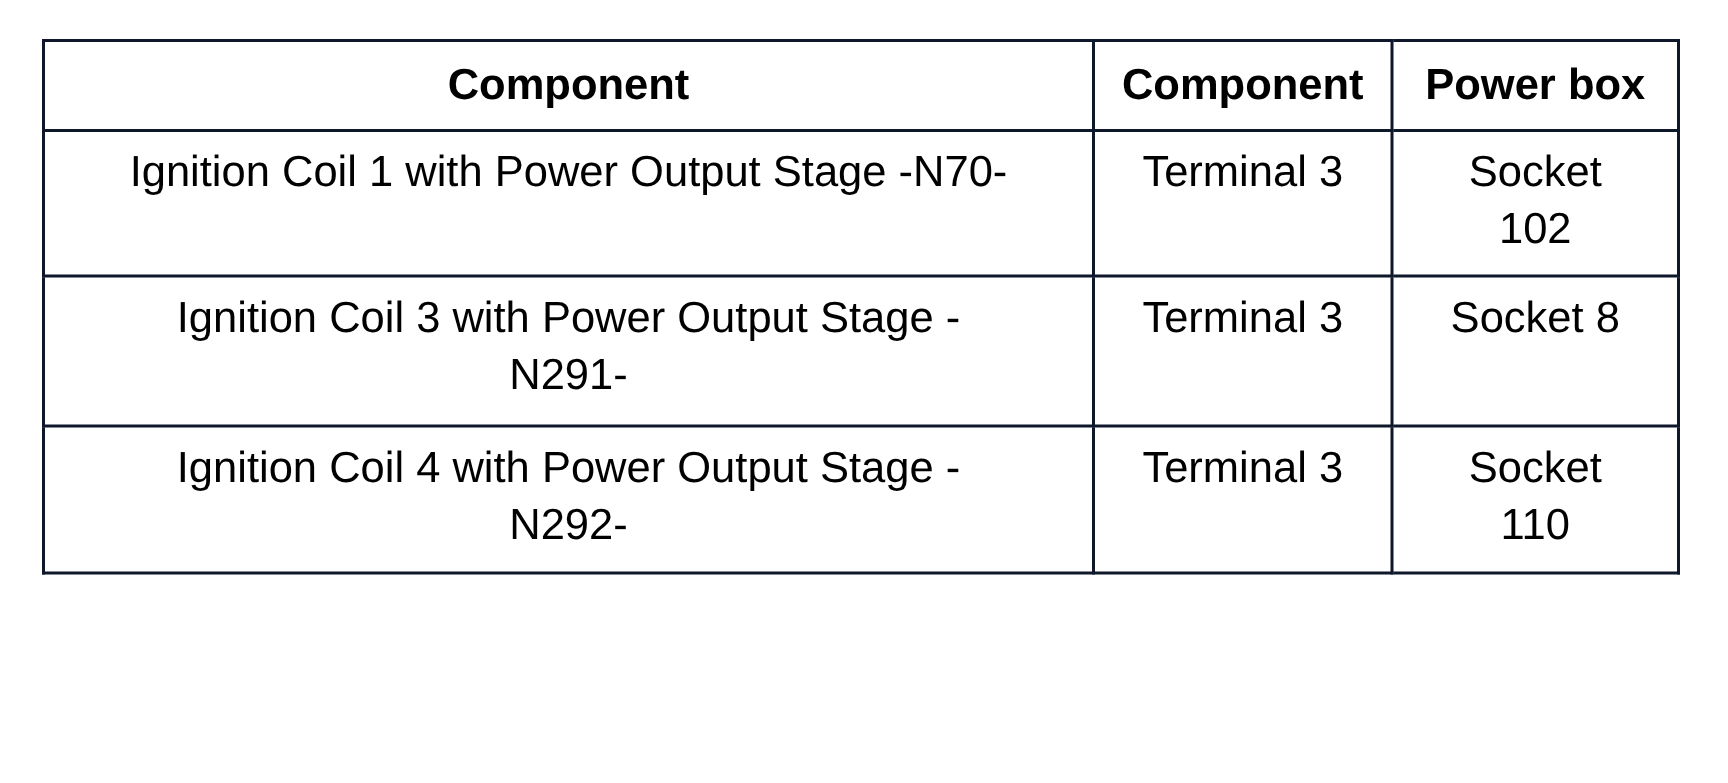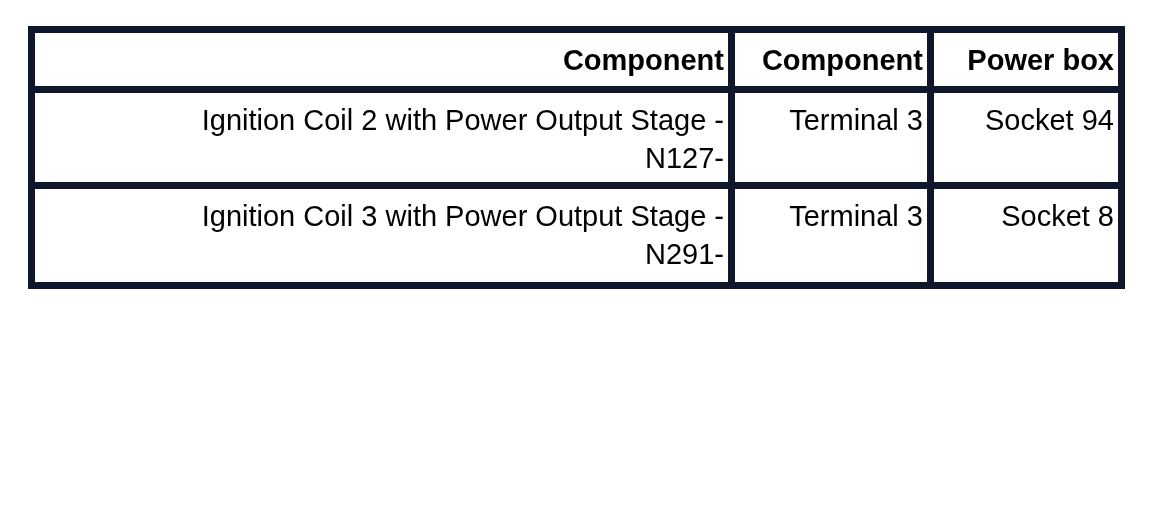--- a/index.html
+++ b/index.html
@@ -25,22 +25,22 @@
     border-collapse: collapse;
     table-layout: fixed;
   }
 
   table.wiring-table col.col-component { width: 700px; }
   table.wiring-table col.col-connector { width: 199px; }
   table.wiring-table col.col-testbox   { width: 191px; }
 
   table.wiring-table th,
   table.wiring-table td {
-    border: 7px solid #0f172a;
-    text-align: right;
+    border: 2px solid #0f172a;
+    text-align: center;
     font-size: 29px;
     line-height: 38px;
     white-space: pre-line;
     overflow: hidden;
     padding: 0 4px;
   }
 
   table.wiring-table thead tr { height: 60px; }
 
   table.wiring-table th {
@@ -69,27 +69,34 @@
       <col class="col-testbox">
     </colgroup>
     <thead>
       <tr>
         <th>Component</th>
         <th>Component</th>
         <th>Power box</th>
       </tr>
     </thead>
     <tbody>
-      <tr class="row-2">
-        <td>Ignition Coil 2 with Power Output Stage -
-N127-</td>
+      <tr class="row-1">
+        <td>Ignition Coil 1 with Power Output Stage -N70-</td>
         <td>Terminal 3</td>
-        <td>Socket 94</td>
+        <td>Socket
+102</td>
       </tr>
       <tr class="row-3">
         <td>Ignition Coil 3 with Power Output Stage -
 N291-</td>
         <td>Terminal 3</td>
         <td>Socket 8</td>
       </tr>
+      <tr class="row-4">
+        <td>Ignition Coil 4 with Power Output Stage -
+N292-</td>
+        <td>Terminal 3</td>
+        <td>Socket
+110</td>
+      </tr>
     </tbody>
   </table>
 </div>
 
 </body></html>

